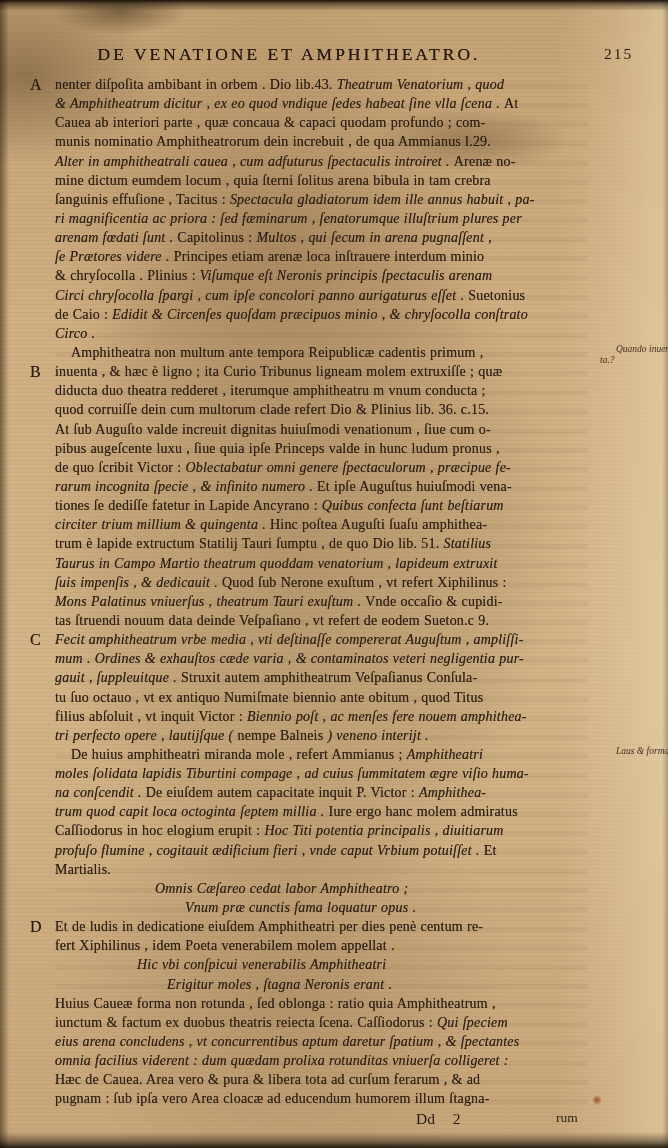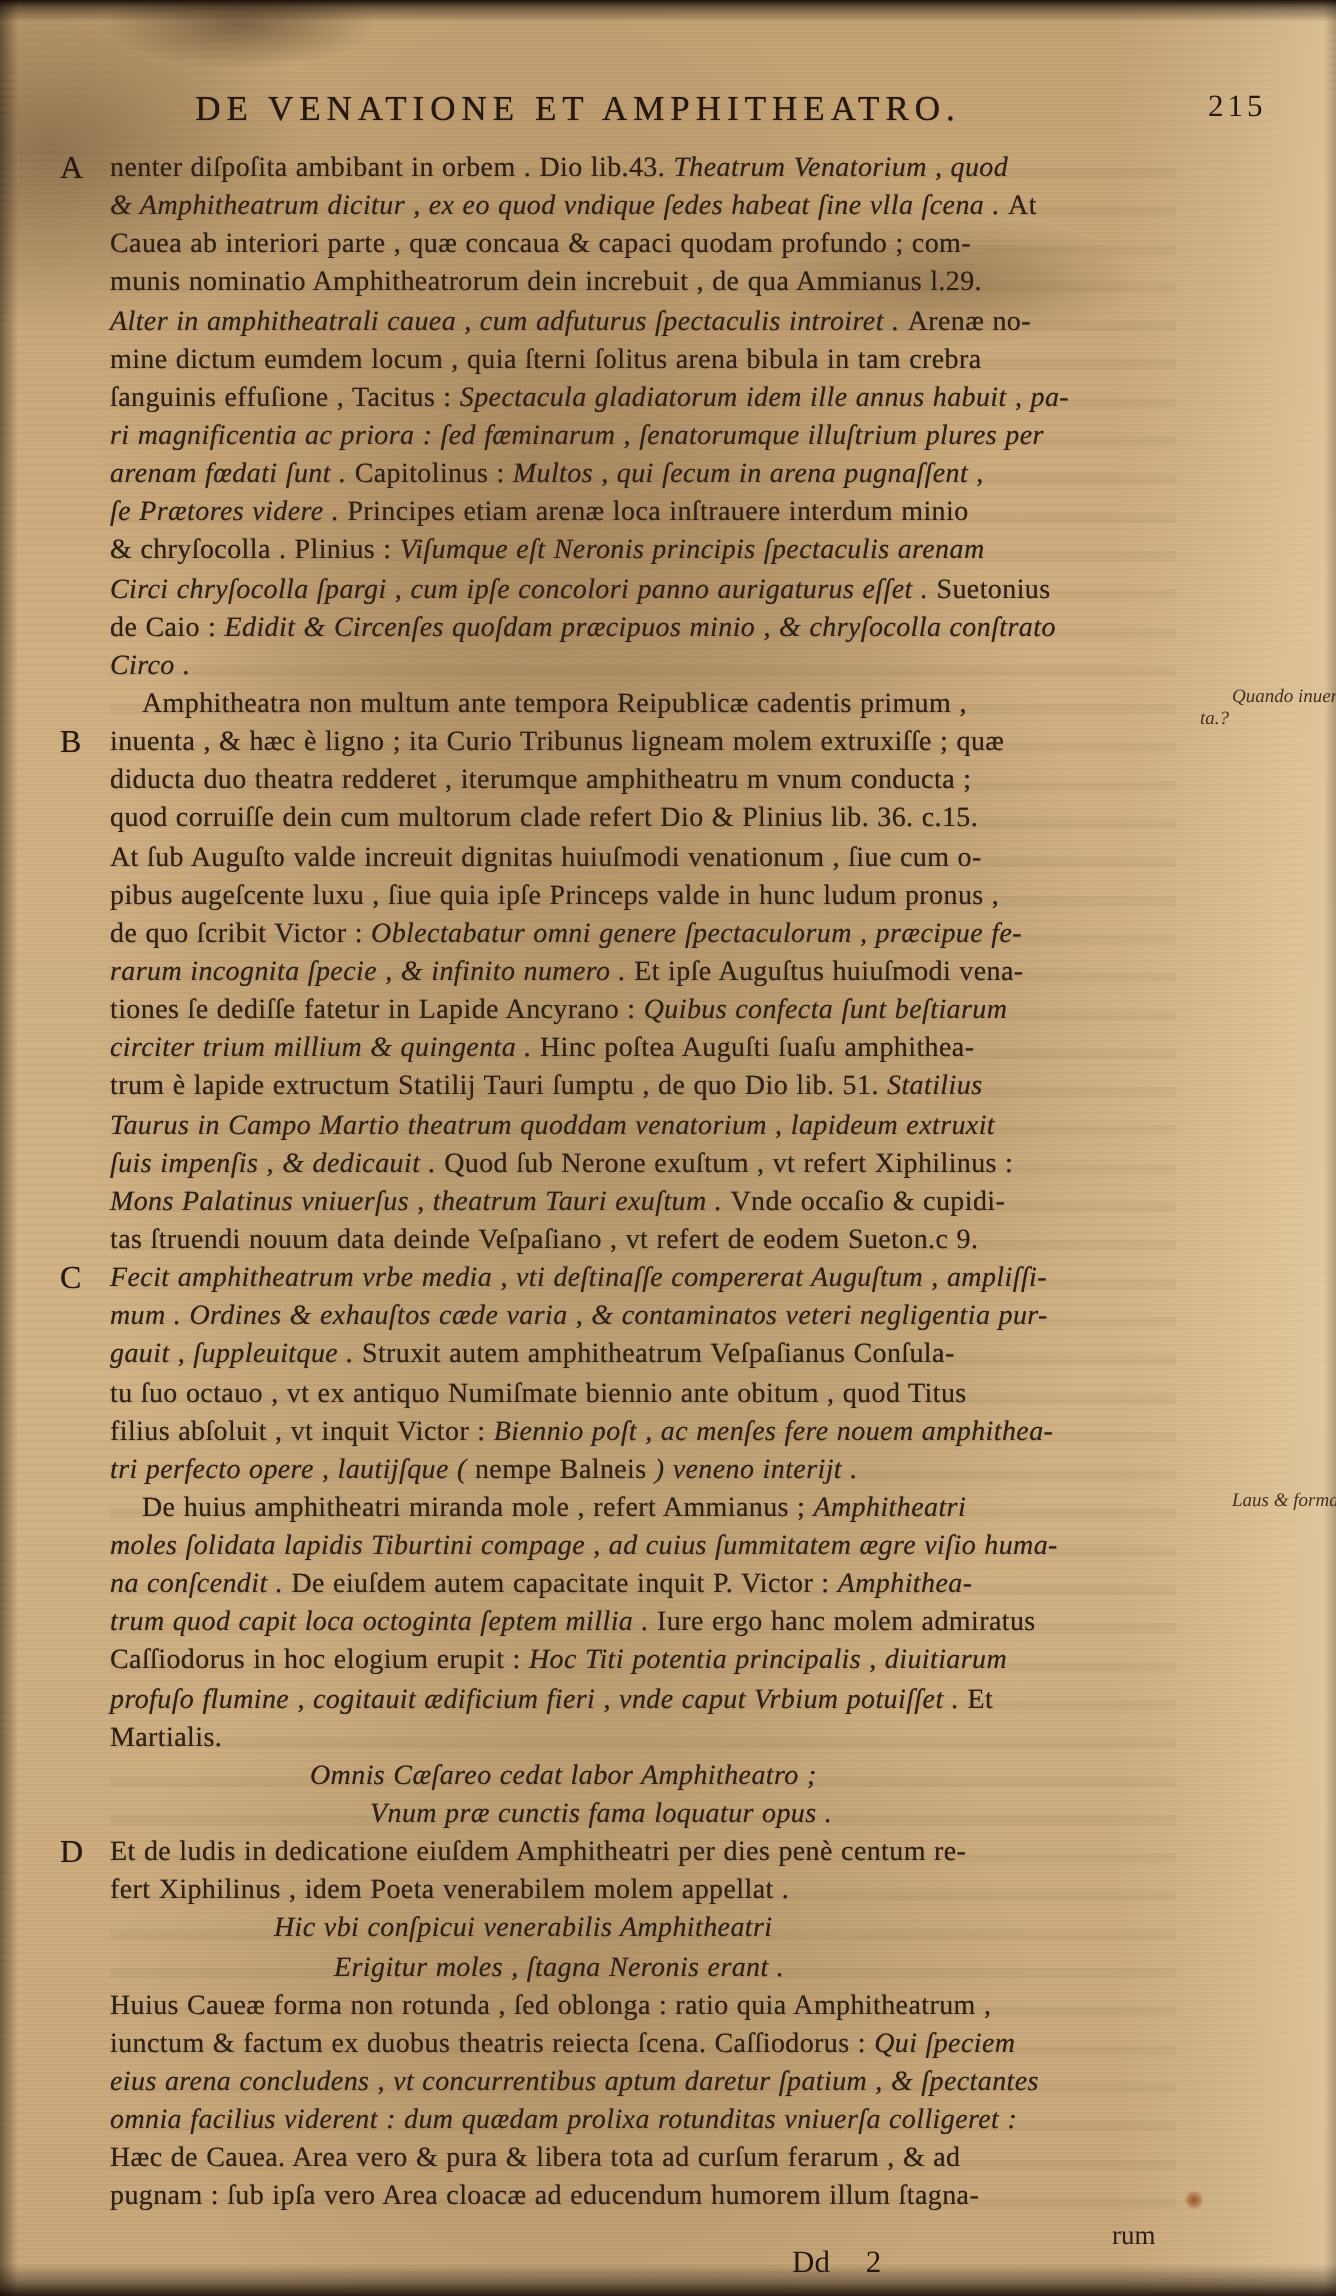--- a/index.html
+++ b/index.html
@@ -56,21 +56,21 @@
     position:absolute;left:-25px;top:0;font-size:16px;font-style:normal;
     color:#261a10;letter-spacing:0;
   }
   .side-note{
     position:absolute;left:545px;top:1px;width:78px;
     font-size:9.5px;line-height:11px;font-style:italic;
     white-space:pre-line;color:#44311f;letter-spacing:0;word-spacing:0;
     text-shadow:none;
   }
   .pagefoot{position:absolute;top:1110px;left:0;width:668px;height:22px;}
-  .sig{position:absolute;left:396px;font-size:15.5px;word-spacing:14px;color:#241810;margin-top:13px;}
+  .sig{position:absolute;left:416px;font-size:15.5px;word-spacing:14px;color:#241810;}
   .catch{position:absolute;left:556px;font-size:13.5px;color:#2c1f15;}
 </style>
 </head>
 <body>
 
 <div class="scan">
   <div class="pagehead">
     <span class="runhead">DE VENATIONE ET AMPHITHEATRO.</span>
     <span class="pagenum">215</span>
   </div>

